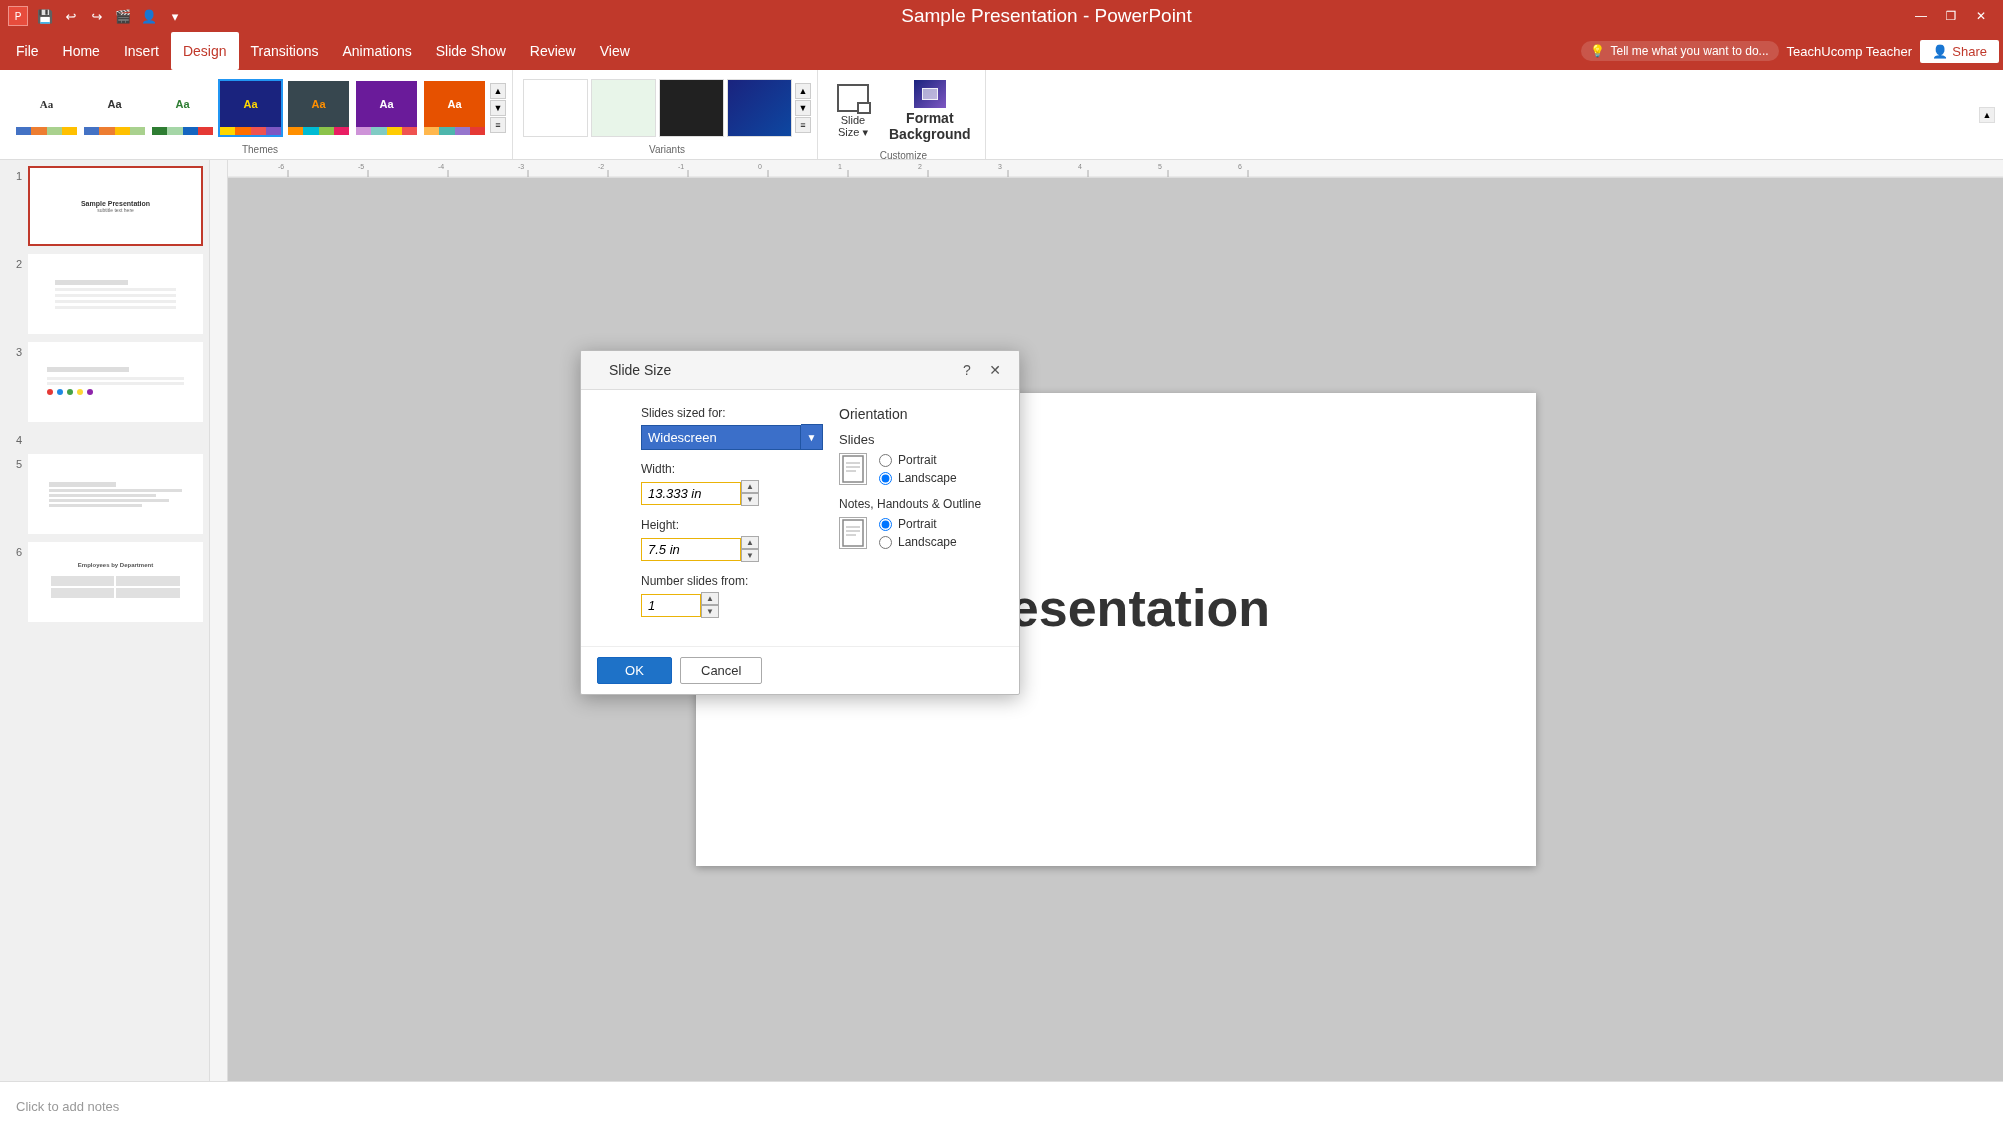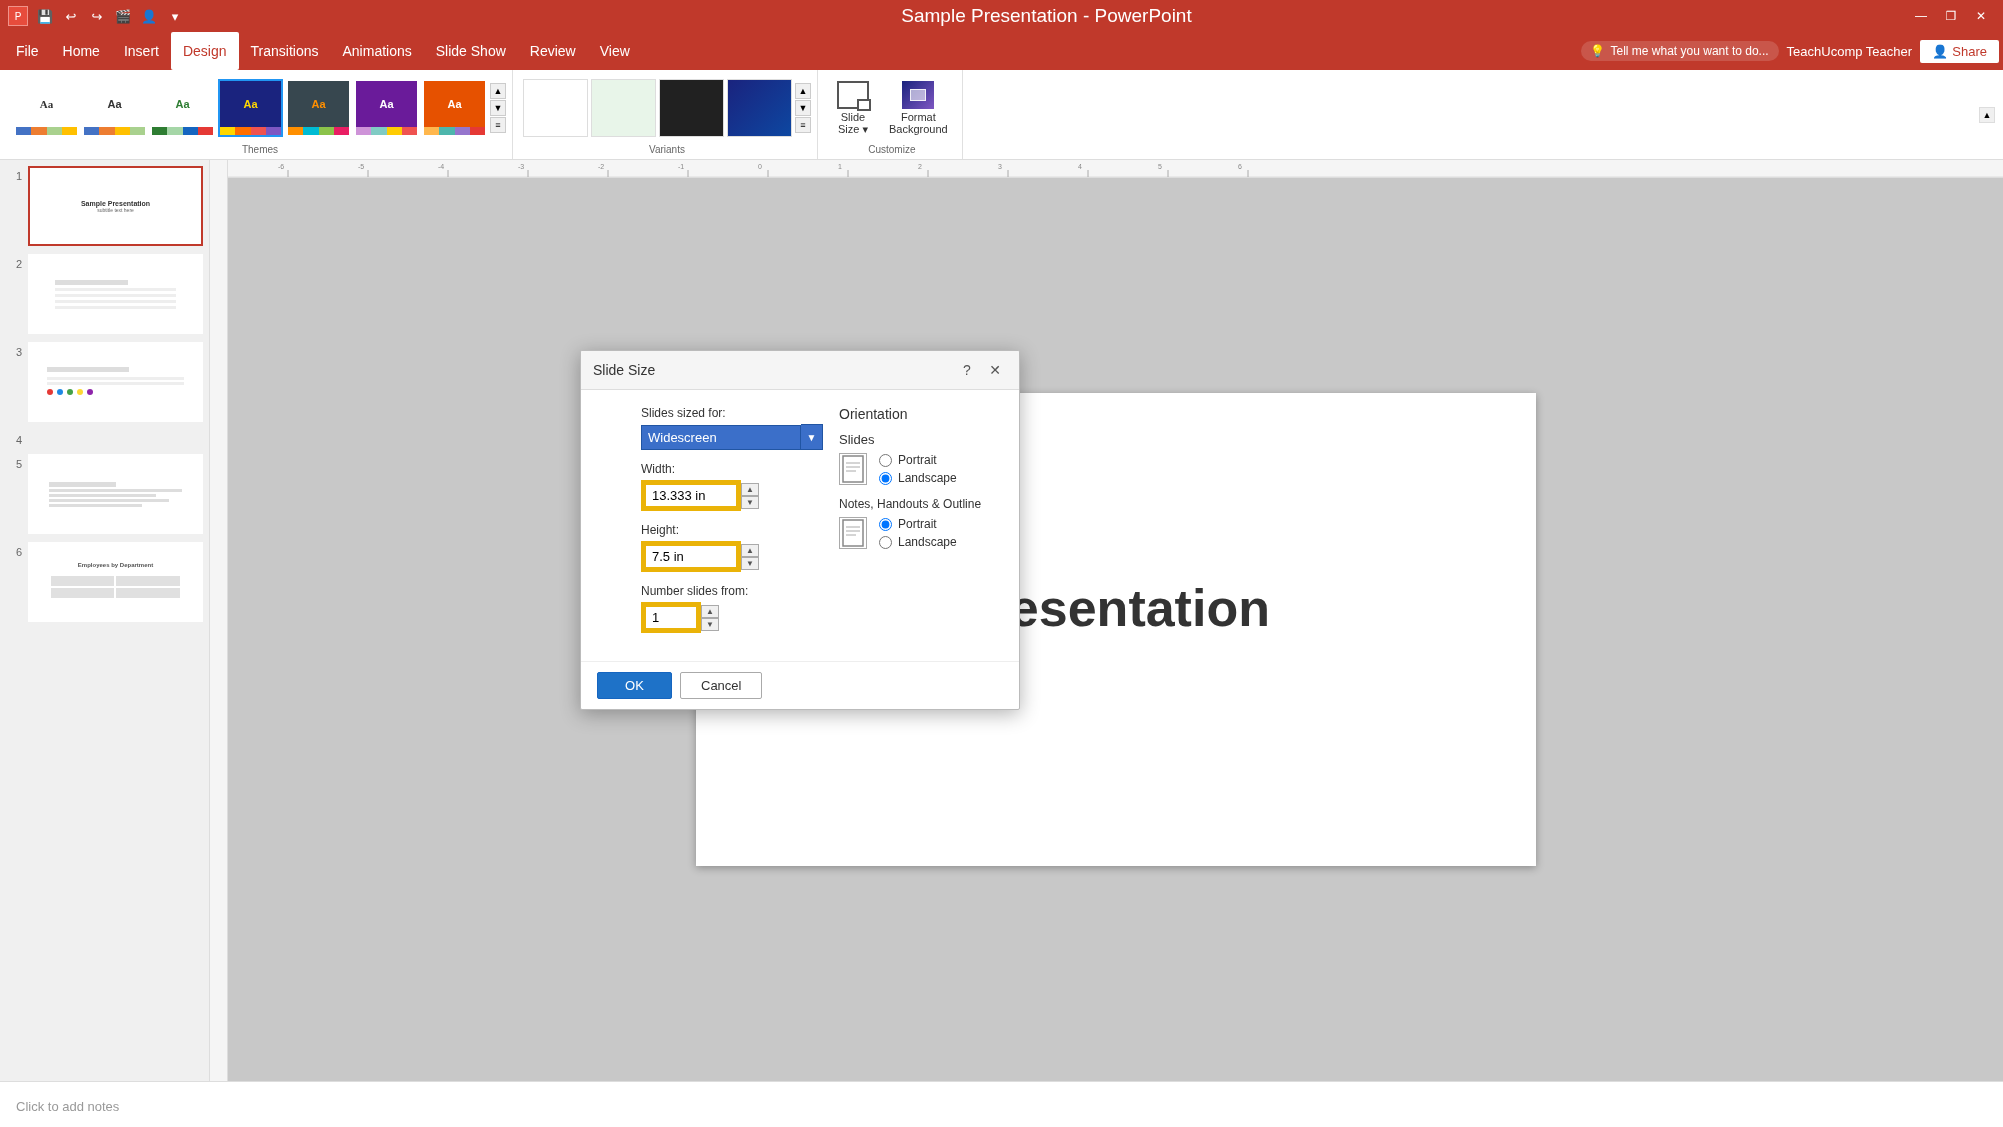--- a/index.html
+++ b/index.html
@@ -241,21 +241,21 @@
     }
     .dialog-header {
       background: #f5f5f5;
       border-bottom: 1px solid #ddd;
       padding: 8px 12px;
       display: flex;
       align-items: center;
       justify-content: space-between;
       border-radius: 2px 2px 0 0;
     }
-    .dialog-title { font-size: 14px; font-weight: normal; color: #333; }
+    .dialog-title { font-size: 14px; font-weight: normal; color: #333; margin-left: 16px; }
     .dialog-header-btns { display: flex; gap: 4px; }
     .dialog-btn { width: 24px; height: 22px; background: transparent; border: none; cursor: pointer; font-size: 14px; color: #555; display: flex; align-items: center; justify-content: center; }
 
     .dialog-body {
       padding: 16px;
       display: flex;
       gap: 16px;
     }
 
     .dialog-left { flex: 1; margin-left: 44px; }
@@ -284,25 +284,26 @@
       display: flex;
       align-items: center;
       justify-content: center;
       color: white;
       font-size: 10px;
       cursor: pointer;
     }
 
     .form-input-wrap { display: flex; align-items: center; }
     .form-input {
-      border: 5px solid #eab308;
+      border: 1px solid #eab308;
       padding: 3px 6px;
       font-size: 13px;
       width: 100px;
       outline: none;
+      font-style: italic;
     }
     .spinner-btns { display: flex; flex-direction: column; }
     .spin-btn {
       width: 18px;
       height: 13px;
       background: #f0f0f0;
       border: 1px solid #aaa;
       cursor: pointer;
       font-size: 8px;
       display: flex;
@@ -516,21 +517,21 @@
       <div class="ribbon-btn-large">
         <div style="width:32px; height:28px; border: 2px solid #555; background: white; display:flex; align-items:center; justify-content:center; position:relative;">
           <div style="position:absolute; bottom:-4px; right:-4px; width:14px; height:12px; border: 2px solid #555; background: white;"></div>
         </div>
         <div class="label" style="font-size:11px;">Slide<br>Size ▾</div>
       </div>
       <div class="ribbon-btn-large">
         <div style="width:32px; height:28px; position:relative; background: linear-gradient(135deg, #1a237e 0%, #7e57c2 100%); display:flex; align-items:center; justify-content:center;">
           <div style="width:16px; height:12px; background: rgba(255,255,255,0.6); border: 1px solid rgba(255,255,255,0.8);"></div>
         </div>
-        <div class="label" style="font-size:11px;">Format<br>Background</div>
+        <div class="label" style="font-size:14px;font-weight:bold;">Format<br>Background</div>
       </div>
     </div>
     <div class="ribbon-section-label">Customize</div>
   </div>
 
   <div style="display:flex; align-items:center; margin-left: auto;">
     <button style="width:16px; height:16px; background:#f0f0f0; border:1px solid #ddd; cursor:pointer; font-size:9px; display:flex; align-items:center; justify-content:center;">▲</button>
   </div>
 </div>
 

